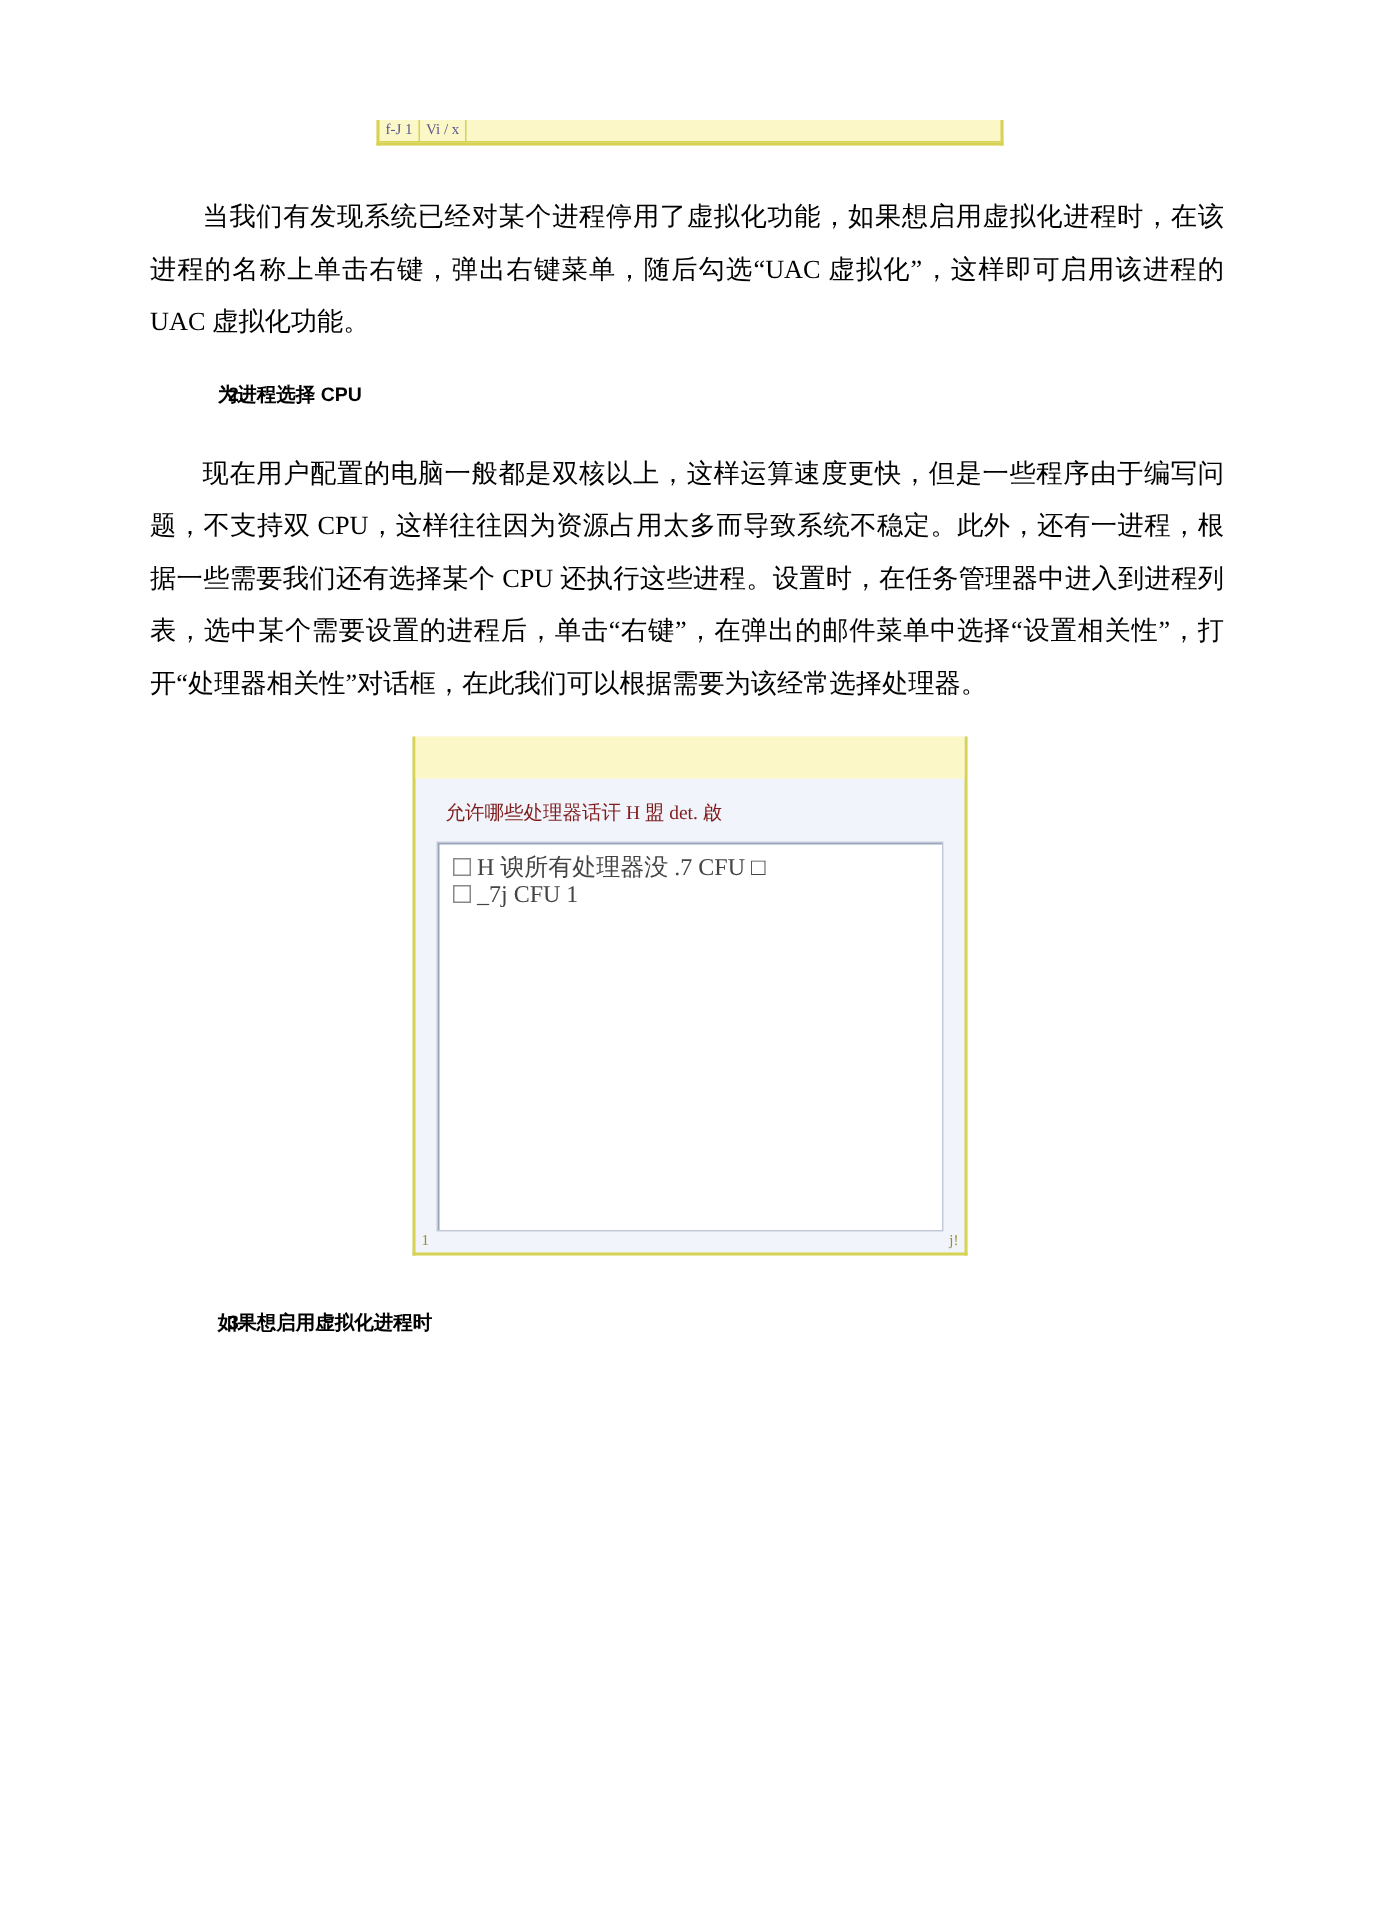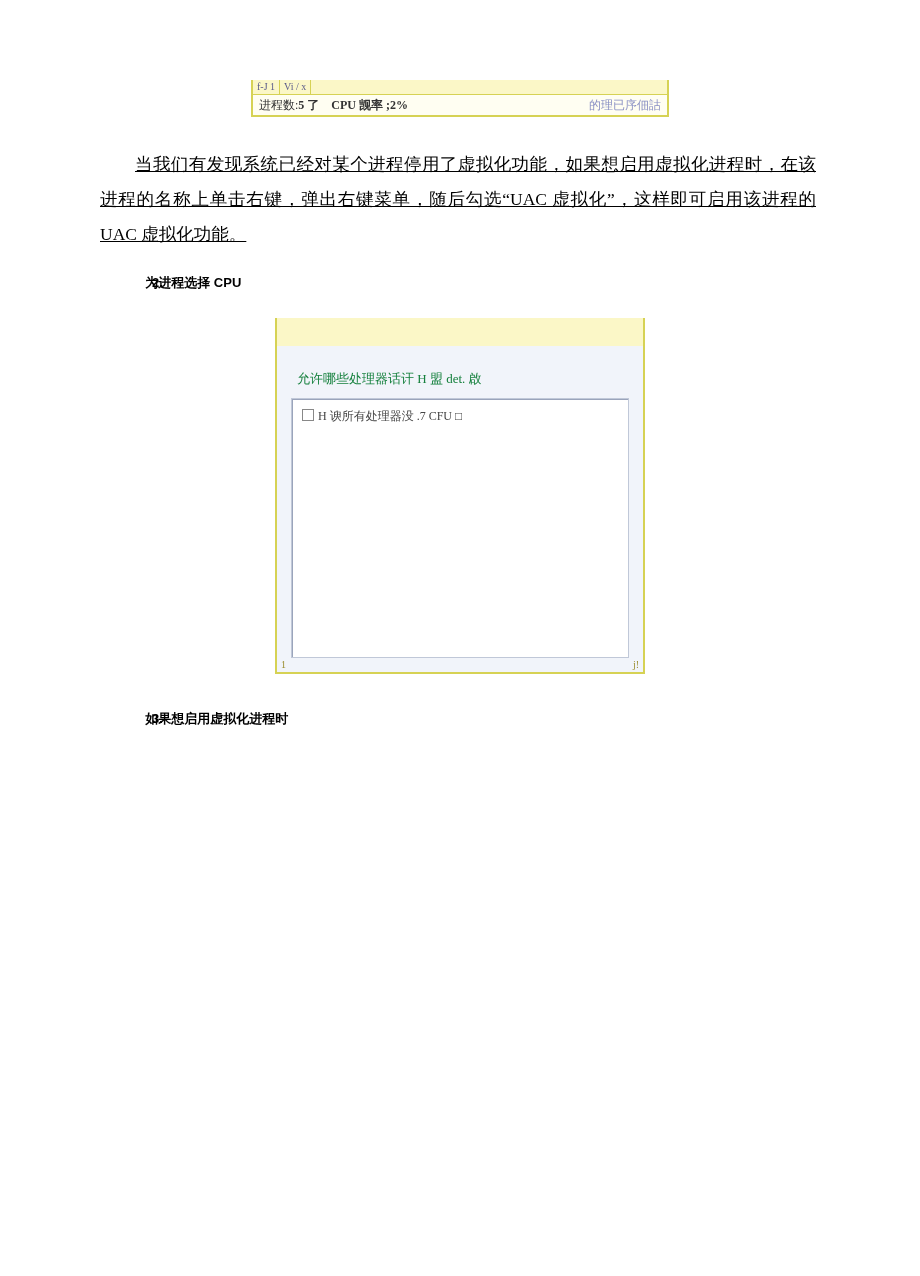--- a/index.html
+++ b/index.html
@@ -56,21 +56,20 @@
   }
   .fig1 .botrow .seg.b { font-weight: bold; }
   .fig1 .botrow .spacer2 { flex: 1; }
   
   p.body {
     font-size: 17.5px;
     line-height: 2.0;
     text-indent: 2em;
     margin: 0 4px 18px 0;
     text-align: justify;
-    text-decoration: underline;
   }
   p.heading {
     font-size: 13px;
     line-height: 2.0;
     text-indent: 2em;
     margin: 6px 0 22px 0;
     font-weight: bold;
     font-family: "SimHei", "黑体", sans-serif;
   }
   p.heading .num { display: inline-block; width: 1.2em; }
@@ -85,32 +84,32 @@
     background: #f1f4fa;
     font-family: "SimSun", serif;
     position: relative;
     padding-bottom: 6px;
   }
   .fig2 .titlebar {
     height: 28px;
     background: #fbf7c7;
   }
   .fig2 .prompt {
-    padding: 24px 14px 10px 20px;
+    padding: 14px 14px 10px 20px;
     font-size: 13px;
-    color: #15803d;
+    color: #7f1d1d;
   }
   .fig2 .listbox {
     margin: 0 14px 8px 14px;
     height: 242px;
     background: #fff;
     border: 1px solid #c0c8d8;
     box-shadow: inset 1px 1px 0 #9aa4bb;
     padding: 8px 10px;
-    font-size: 12px;
+    font-size: 16px;
     color: #444;
   }
   .fig2 .listrow {
     line-height: 18px;
     white-space: nowrap;
   }
   .fig2 .chk {
     display: inline-block;
     width: 10px;
     height: 10px;
@@ -139,48 +138,42 @@
 
 <div class="page">
 
   <div class="fig1-wrap">
     <div class="fig1">
       <div class="toprow">
         <div>f-J 1</div>
         <div>Vi / x</div>
         <div class="spacer"></div>
       </div>
-      <div class="botrow">
-        <span class="seg">
-          <span>进程数:</span><b>5 了</b>
-        </span>
-        <span class="seg b">
-          <span>CPU 觊率 ;</span><span>2%</span>
-        </span>
-        <span class="spacer2"></span>
-        <span class="seg" style="color:#8a90c4">的理已序佃詁</span>
-      </div>
     </div>
   </div>
 
   <p class="body">当我们有发现系统已经对某个进程停用了虚拟化功能，如果想启用虚拟化进程时，在该进程的名称上单击右键，弹出右键菜单，随后勾选“UAC 虚拟化”，这样即可启用该进程的 UAC 虚拟化功能。</p>
 
   <p class="heading">
     <span class="num">2.</span>
     <span>为进程选择 CPU</span>
   </p>
 
+  <p class="body">现在用户配置的电脑一般都是双核以上，这样运算速度更快，但是一些程序由于编写问题，不支持双 CPU，这样往往因为资源占用太多而导致系统不稳定。此外，还有一进程，根据一些需要我们还有选择某个 CPU 还执行这些进程。设置时，在任务管理器中进入到进程列表，选中某个需要设置的进程后，单击“右键”，在弹出的邮件菜单中选择“设置相关性”，打开“处理器相关性”对话框，在此我们可以根据需要为该经常选择处理器。</p>
 
   <div class="fig2-wrap">
     <div class="fig2">
       <div class="titlebar"></div>
       <div class="prompt">允许哪些处理器话讦 H 盟 det. 啟</div>
       <div class="listbox">
         <div class="listrow">
           <span class="chk"></span><span>H 谀所有处理器没  .7 CFU □</span>
+        </div>
+        <div class="listrow">
+          <span class="chk"></span><span>_7j CFU 1</span>
         </div>
       </div>
       <span class="bl">1</span>
       <span class="tick">j!</span>
     </div>
   </div>
 
   <p class="heading">
     <span class="num">3.</span>
     <span>如果想启用虚拟化进程时</span>

